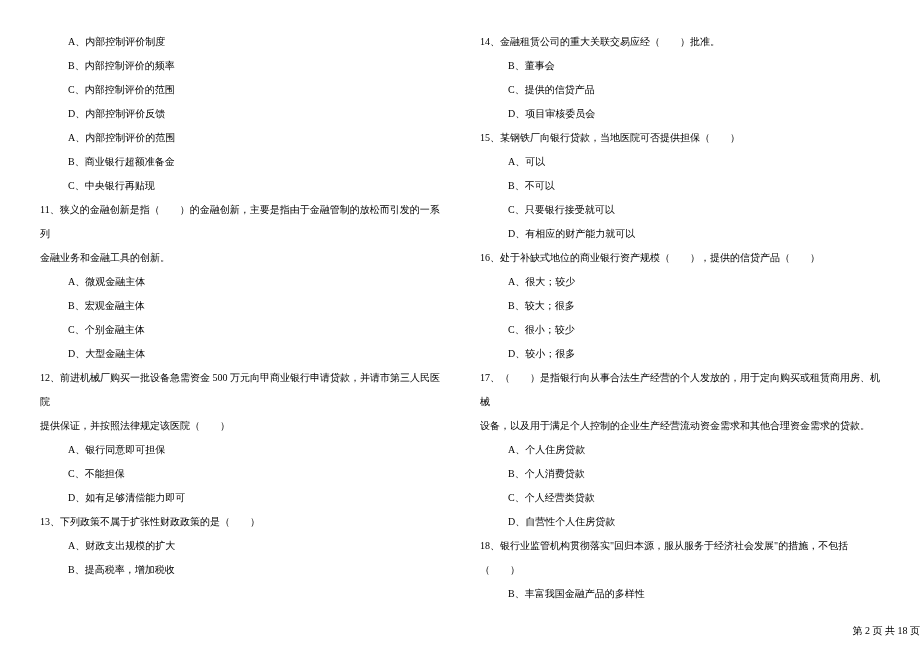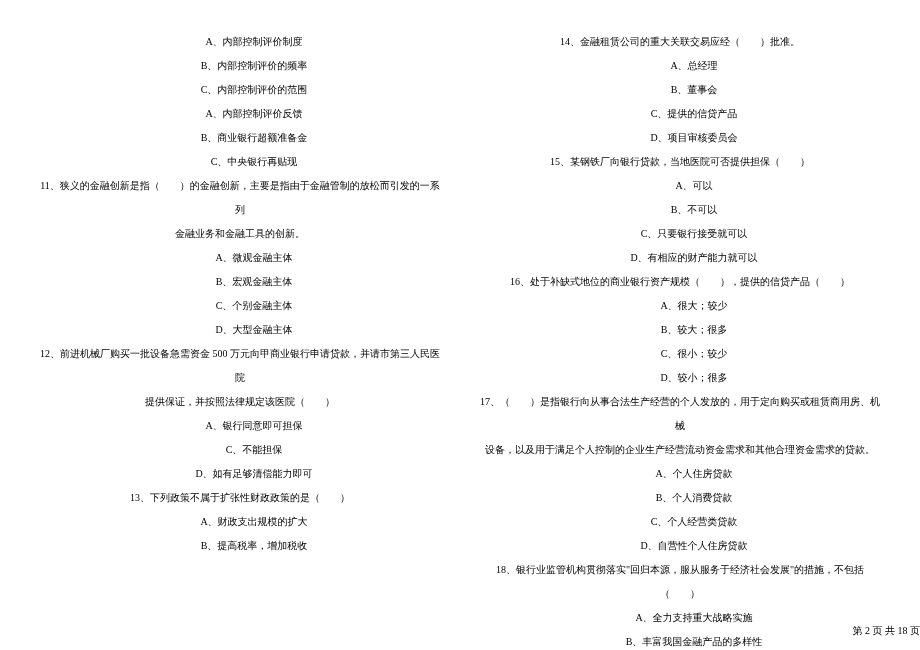--- a/index.html
+++ b/index.html
@@ -1,15 +1,15 @@
 <!DOCTYPE html>
 <html><head>
   <meta charset="utf-8">
   <style>
-    * { margin: 0; padding: 0; box-sizing: border-box; text-align: center; }
+    * { margin: 0; padding: 0; box-sizing: border-box; }
     body {
       width: 920px;
       height: 650px;
       background: #fff;
       font-family: "SimSun", "宋体", serif;
       font-size: 10px;
       color: #000;
       position: relative;
       padding: 30px 40px 20px 40px;
     }
@@ -41,22 +41,23 @@
     }
   </style>
 </head>
 <body>
 
 <div class="columns">
   <div class="col">
     <div class="option">A、内部控制评价制度</div>
     <div class="option">B、内部控制评价的频率</div>
     <div class="option">C、内部控制评价的范围</div>
+    <div class="option">D、内部控制评价反馈</div>
 
-    <div class="option">A、内部控制评价反馈</div>
+    <div class="option">A、内部控制评价的范围</div>
     <div class="option">B、商业银行超额准备金</div>
     <div class="option">C、中央银行再贴现</div>
 
     <div class="question">11、狭义的金融创新是指（　　）的金融创新，主要是指由于金融管制的放松而引发的一系列</div>
     <div class="question-indent">金融业务和金融工具的创新。</div>
     <div class="option">A、微观金融主体</div>
     <div class="option">B、宏观金融主体</div>
     <div class="option">C、个别金融主体</div>
     <div class="option">D、大型金融主体</div>
 
@@ -67,21 +68,20 @@
     <div class="option">D、如有足够清偿能力即可</div>
 
     <div class="question">13、下列政策不属于扩张性财政政策的是（　　）</div>
     <div class="option">A、财政支出规模的扩大</div>
     <div class="option">B、提高税率，增加税收</div>
 
   </div>
 
   <div class="col">
     <div class="question">14、金融租赁公司的重大关联交易应经（　　）批准。</div>
-    <div class="option">A、总经理</div>
     <div class="option">B、董事会</div>
     <div class="option">C、提供的信贷产品</div>
     <div class="option">D、项目审核委员会</div>
 
     <div class="question">15、某钢铁厂向银行贷款，当地医院可否提供担保（　　）</div>
     <div class="option">A、可以</div>
     <div class="option">B、不可以</div>
     <div class="option">C、只要银行接受就可以</div>
     <div class="option">D、有相应的财产能力就可以</div>
 
@@ -92,19 +92,18 @@
     <div class="option">D、较小；很多</div>
 
     <div class="question">17、（　　）是指银行向从事合法生产经营的个人发放的，用于定向购买或租赁商用房、机械</div>
     <div class="question-indent">设备，以及用于满足个人控制的企业生产经营流动资金需求和其他合理资金需求的贷款。</div>
     <div class="option">A、个人住房贷款</div>
     <div class="option">B、个人消费贷款</div>
     <div class="option">C、个人经营类贷款</div>
     <div class="option">D、自营性个人住房贷款</div>
 
     <div class="question">18、银行业监管机构贯彻落实"回归本源，服从服务于经济社会发展"的措施，不包括（　　）</div>
-    <div class="option">A、全力支持重大战略实施</div>
     <div class="option">B、丰富我国金融产品的多样性</div>
 
   </div>
 </div>
 
 <div class="footer">第 2 页 共 18 页</div>
 
 </body></html>

